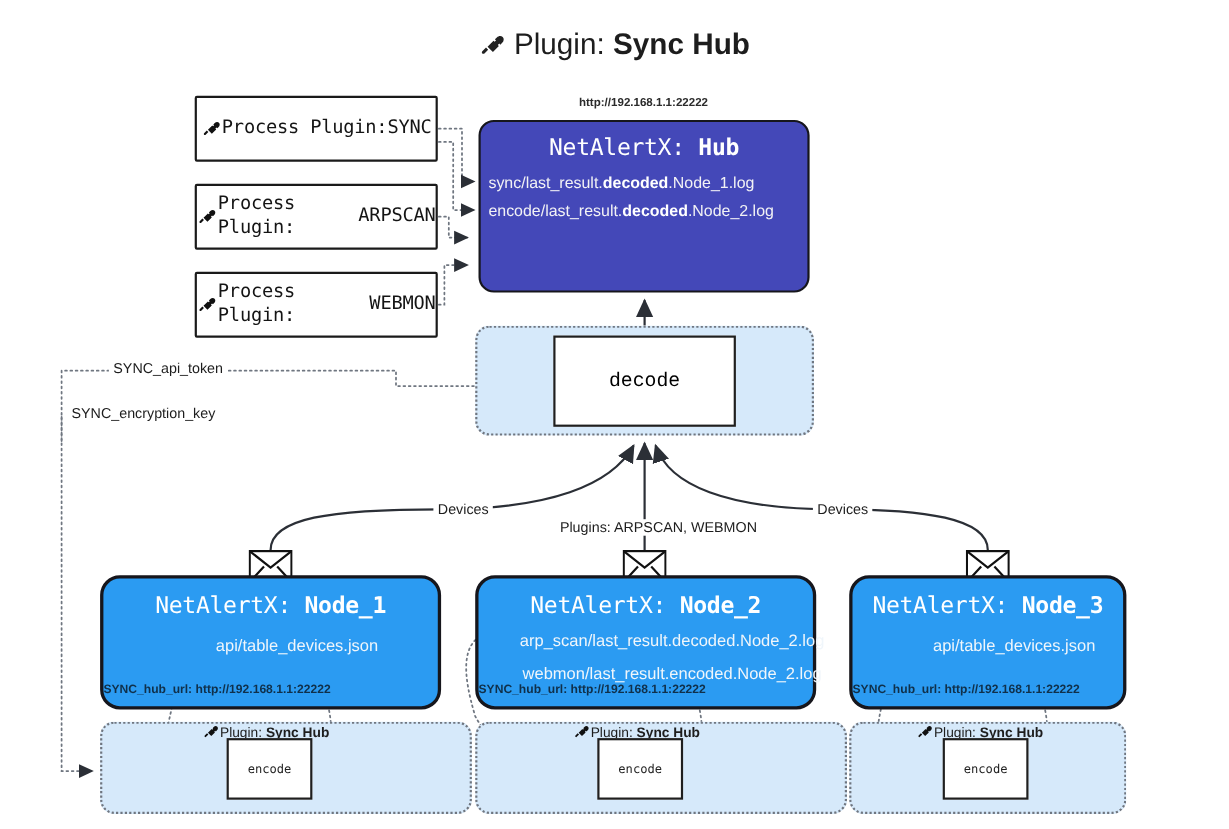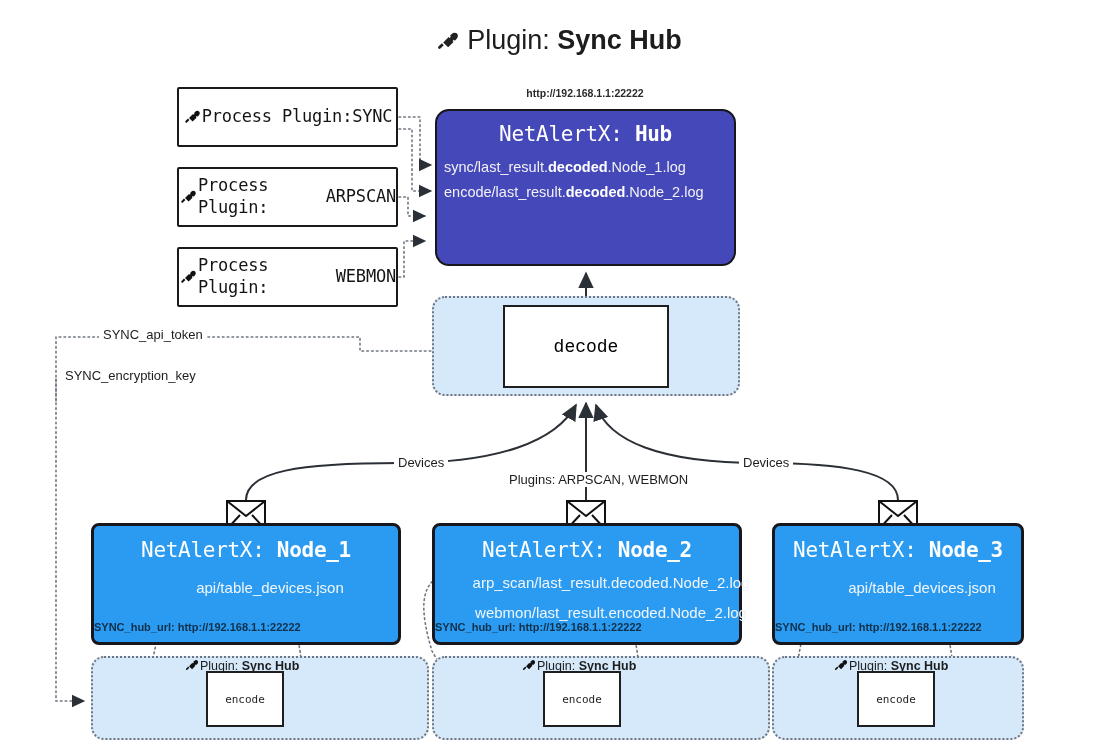--- a/index.html
+++ b/index.html
@@ -45,21 +45,21 @@
 
   
   #decodewrap{left:432px;top:285px;width:308px;height:100px;background:#d6e9fa;
               border:2px dotted #6f7680;border-radius:13px;}
   #decode{left:503px;top:294px;width:166px;height:83px;background:#ffffff;
           border:2px solid #1f1f1f;display:flex;align-items:center;
           justify-content:center;font-family:Liberation Mono, monospace;
           font-size:18px;color:#000000;}
 
   
-  .nodebox{background:#2b9bf2;border:3px solid #16161c;border-radius:8px;
+  .nodebox{background:#2b9bf2;border:3px solid #16161c;border-radius:18px;
            color:#ffffff;box-sizing:border-box;padding-top:12px;}
   .nodebox .n-title{text-align:center;font-family:"DejaVu Sans Mono","Liberation Mono",monospace;
                     font-size:21px;letter-spacing:-0.3px;}
   .nodebox .n-title b{font-weight:700;}
   .nodebox .n-files{margin-top:12px;display:flex;flex-direction:column;align-items:center;padding-left:48px;}
   .nodebox .n-file{font-size:15px;line-height:27px;color:#f0f6fb;white-space:nowrap;}
   .nodebox .n-url{position:absolute;left:0;bottom:9px;width:100%;text-align:left;
                   font-size:11px;font-weight:600;color:#10304a;}
   #node1{left:91px;top:512px;width:310px;height:122px;}
   #node2{left:432px;top:512px;width:310px;height:122px;}

